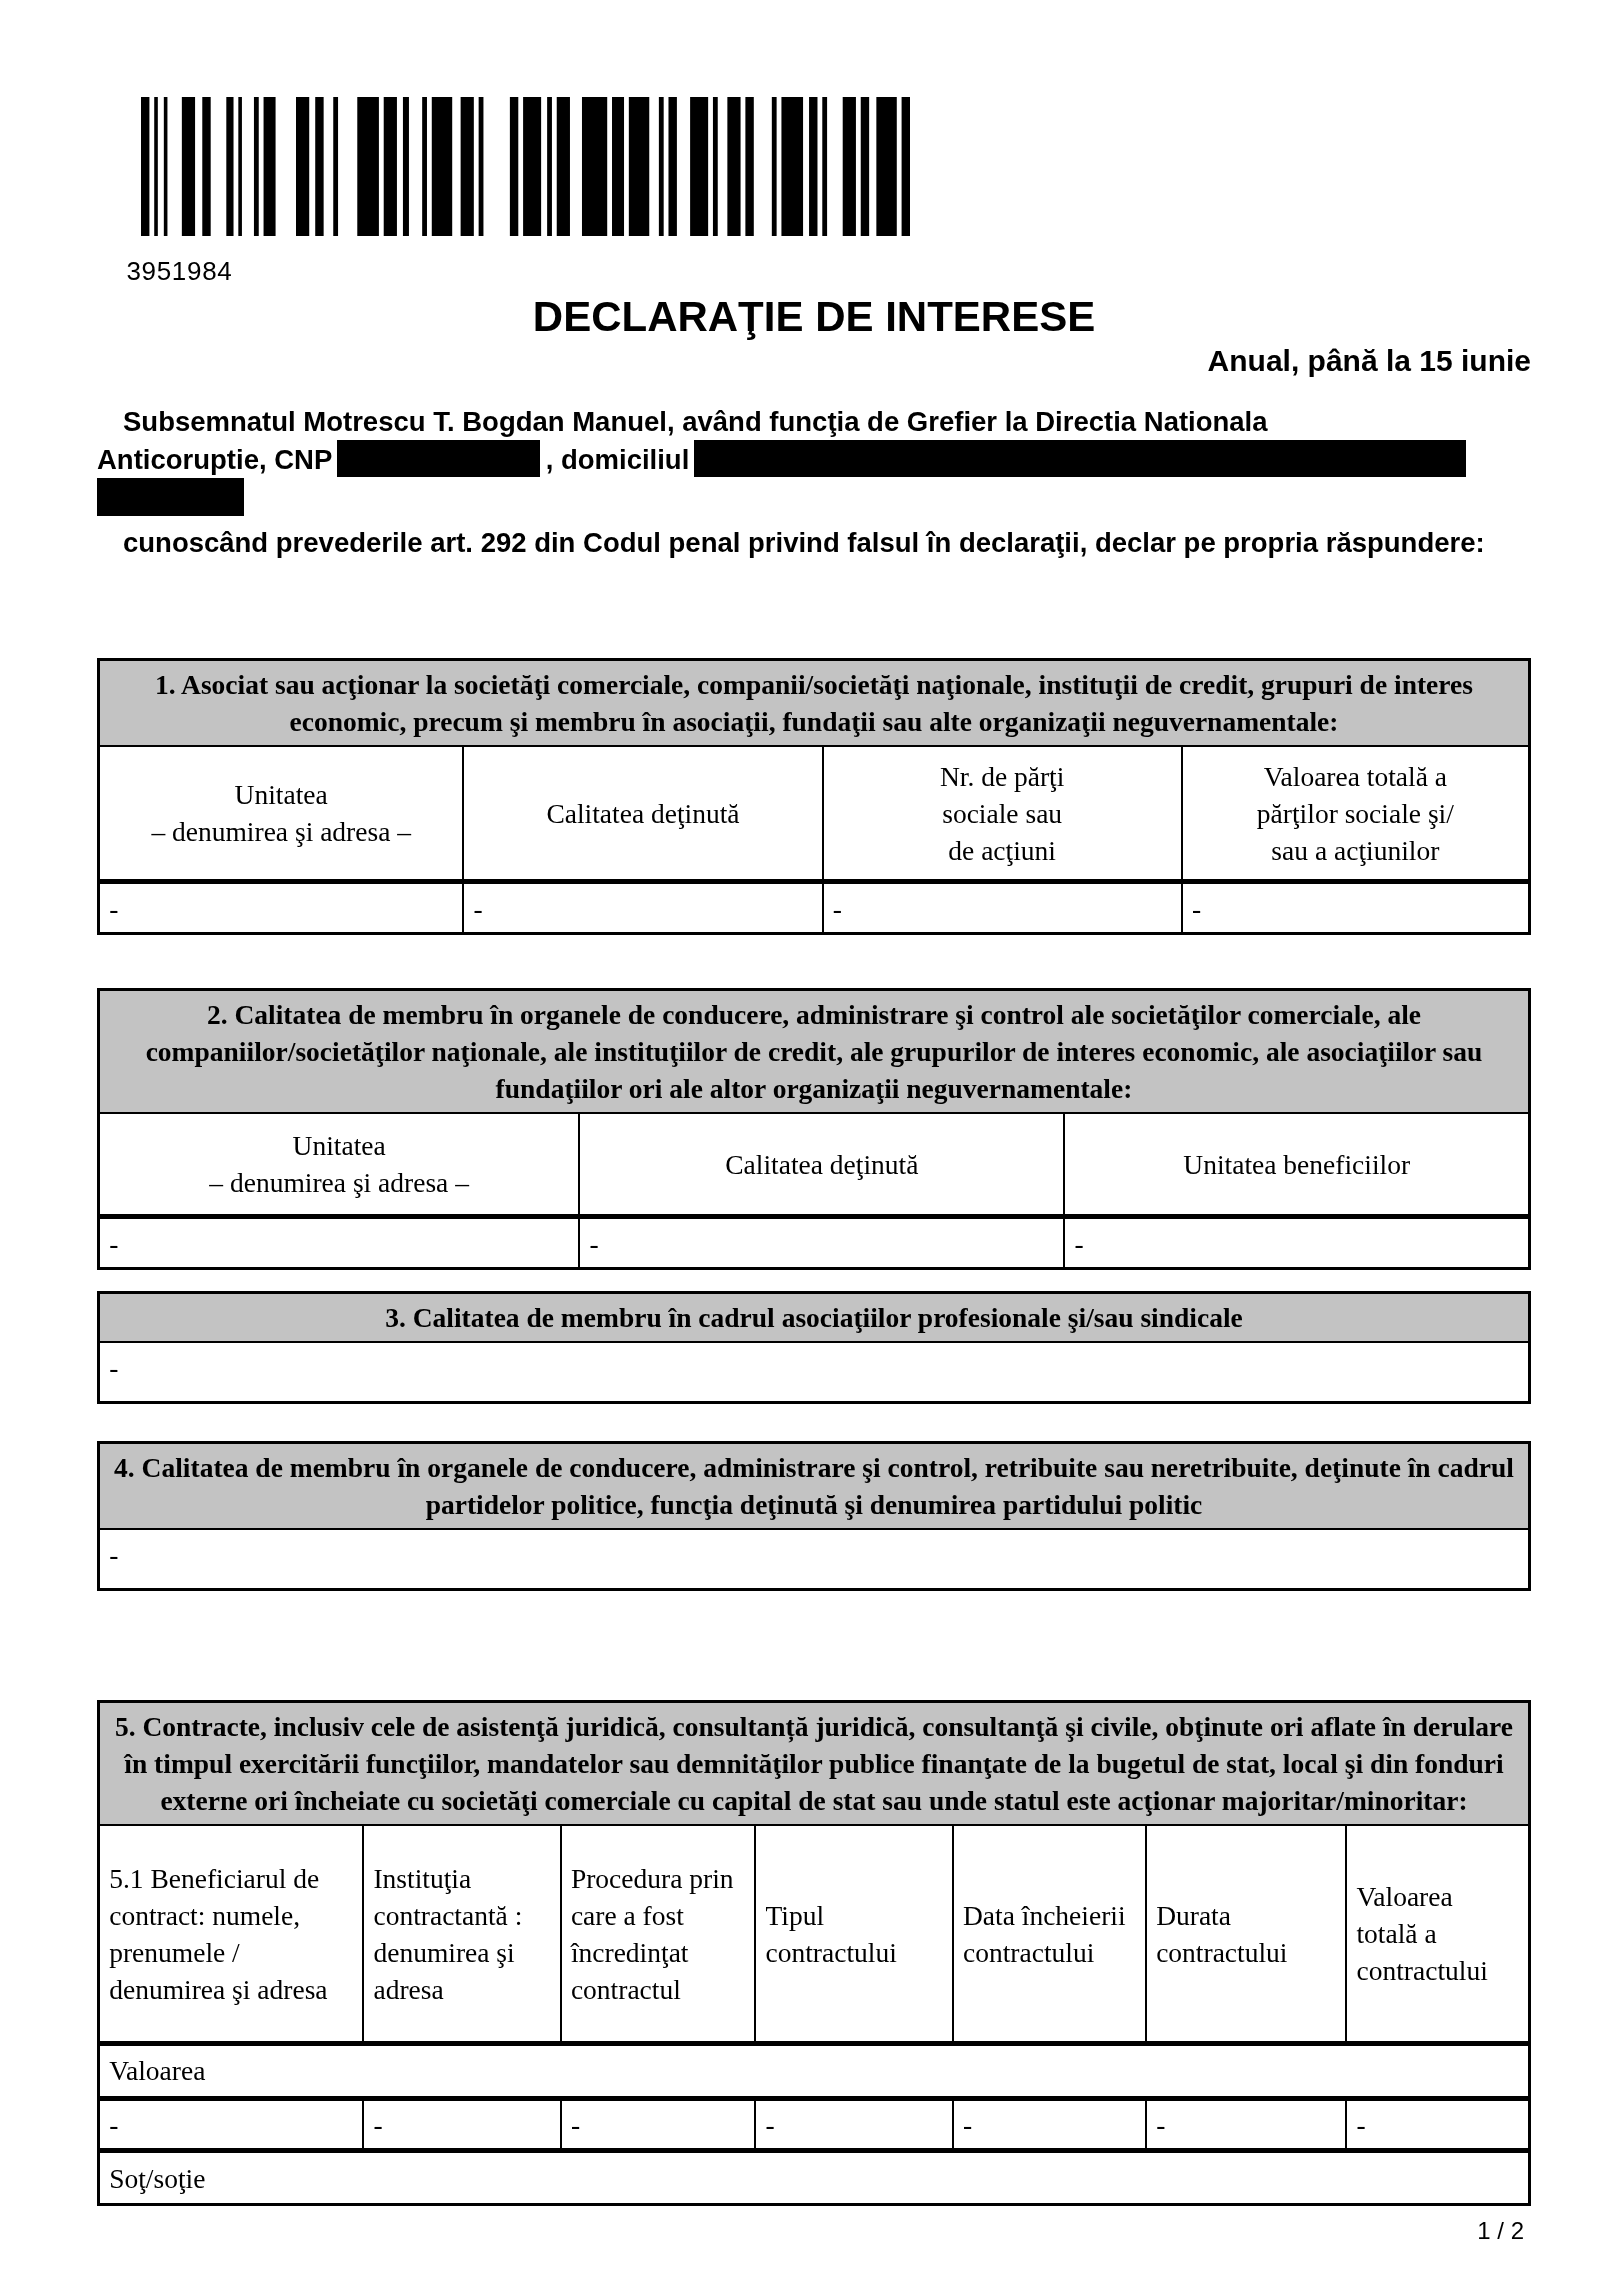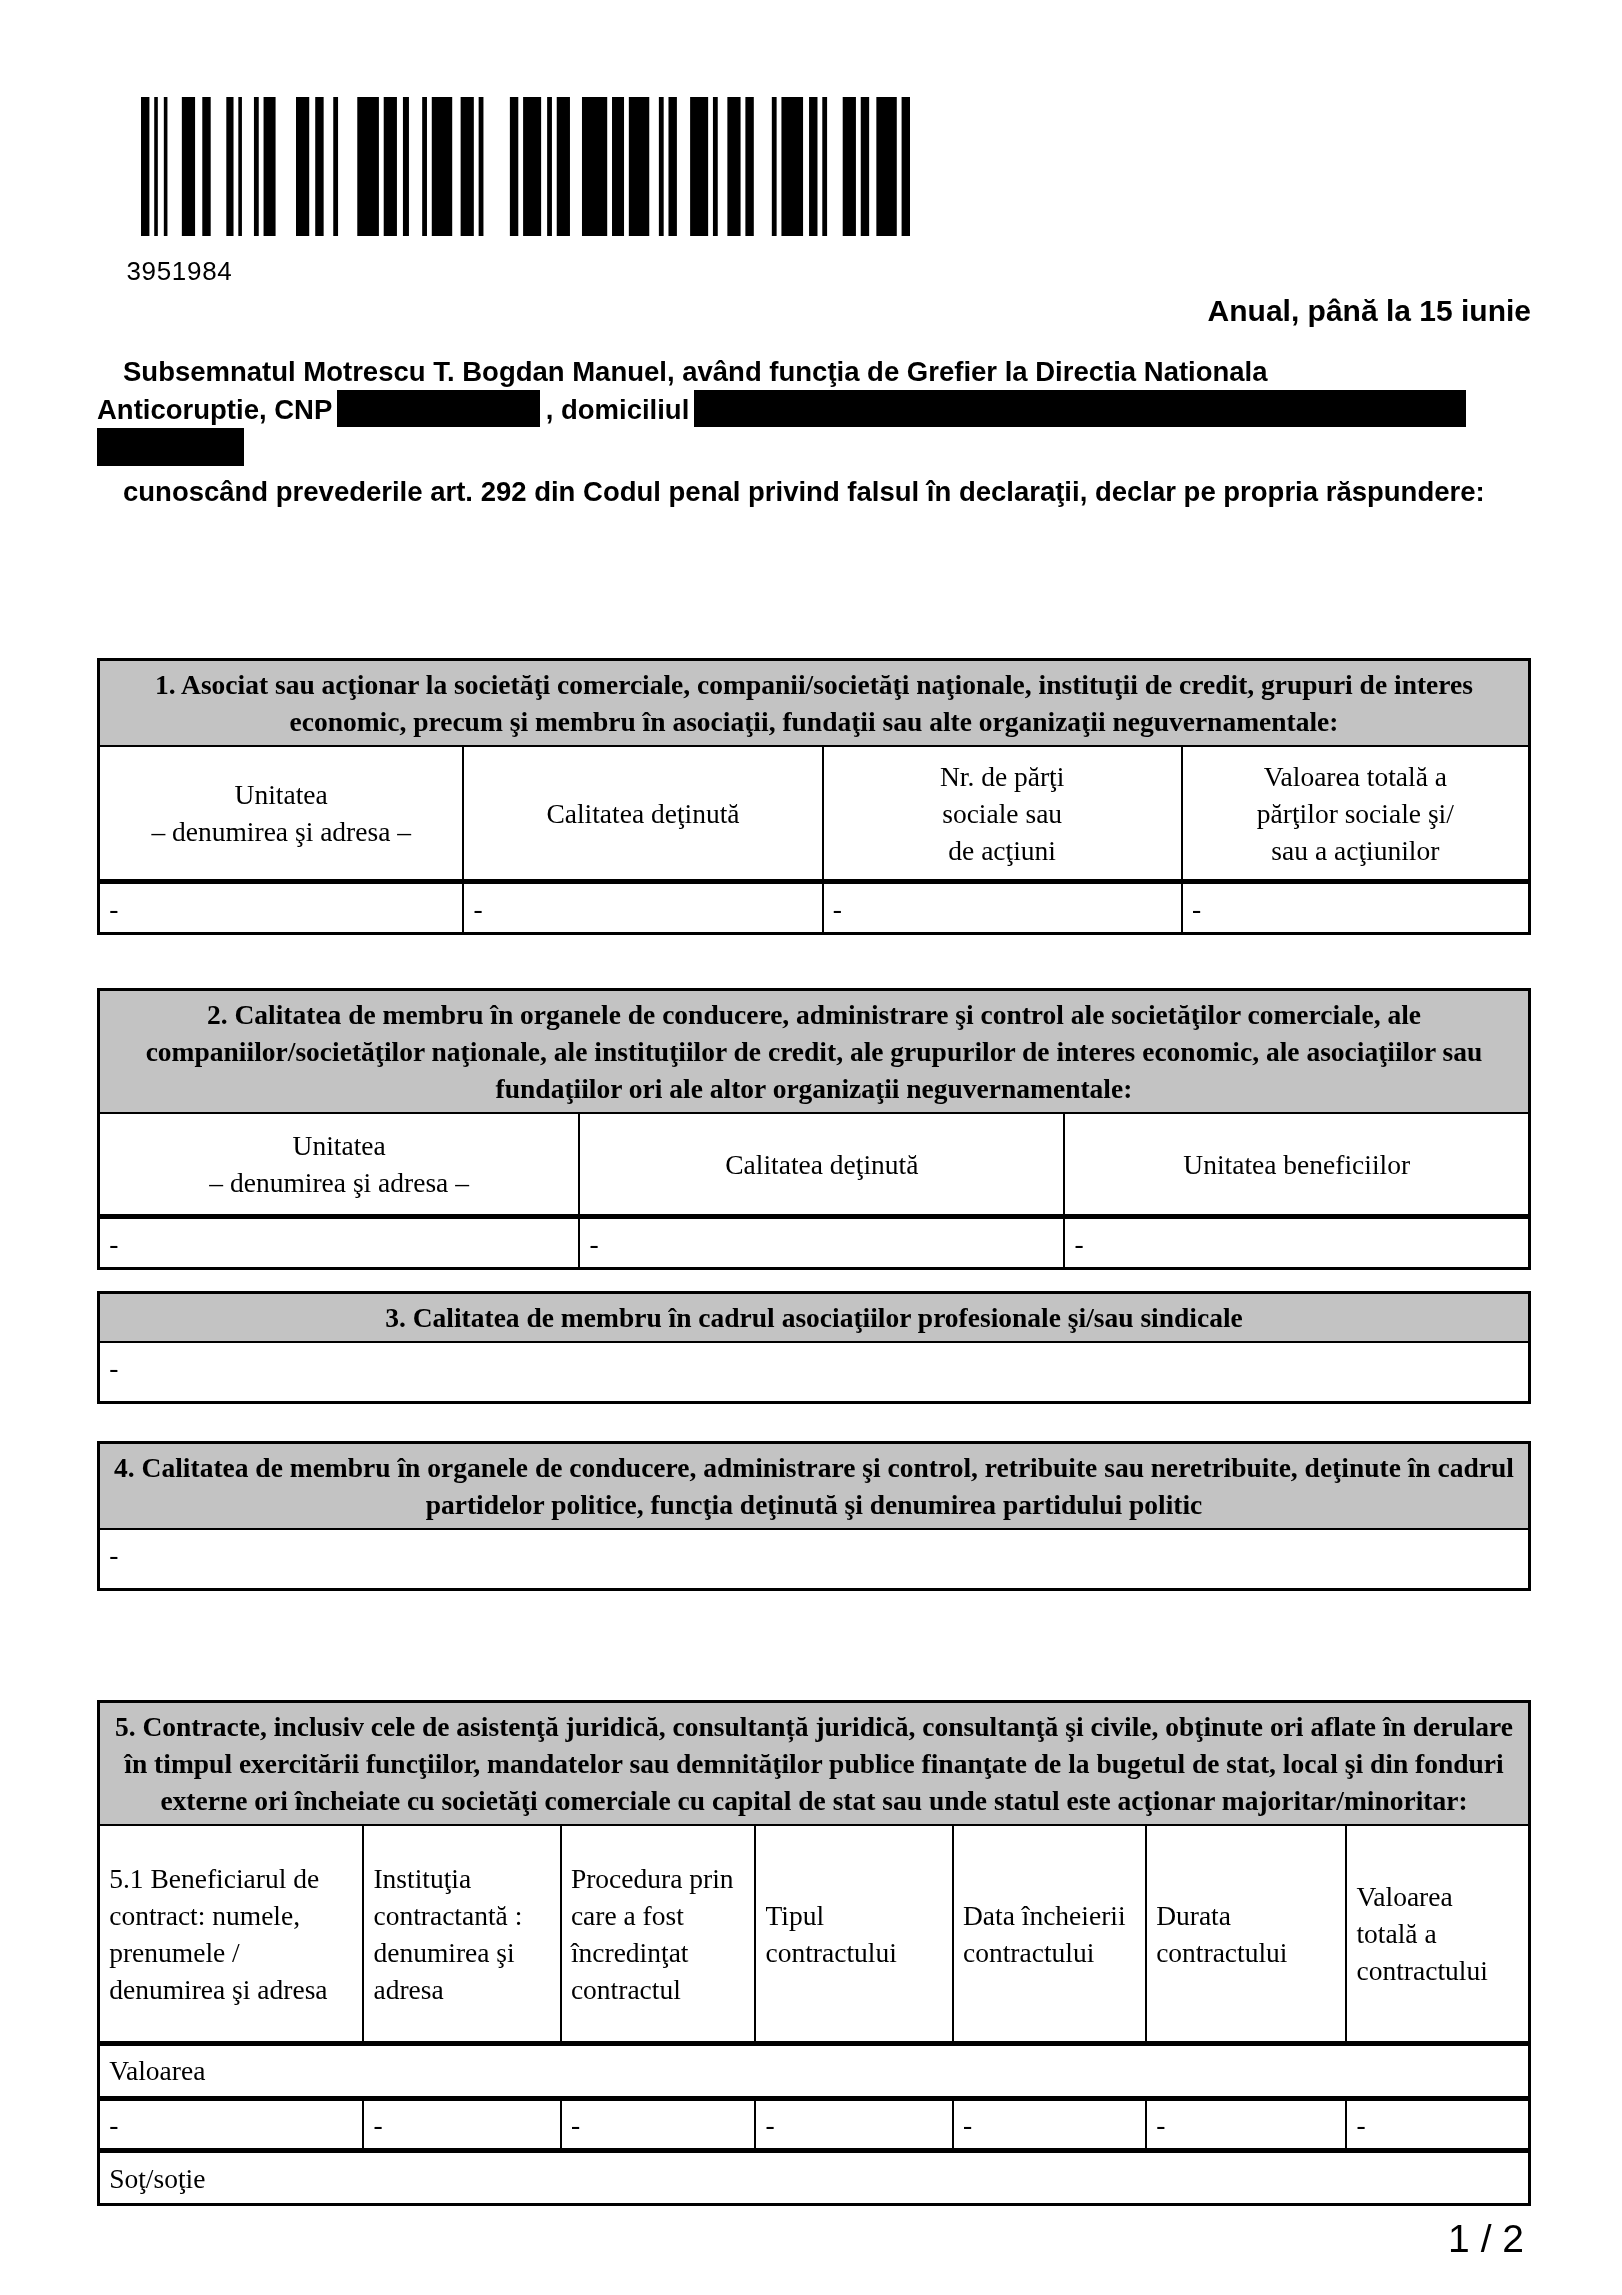--- a/index.html
+++ b/index.html
@@ -86,21 +86,21 @@
     border-bottom:5.2px solid #000;
   }
   tr.rowlabel td{
     height:30px;vertical-align:top;text-align:left;
     padding:6.5px 0 6.5px 9.2px;
   }
   tr.sep td{border-top:5.2px solid #000;}
   
   .page-number{
     position:absolute;top:2217px;left:0;width:1524px;
-    text-align:right;font-size:39px;
+    text-align:right;font-size:24px;
   }
 </style>
 </head>
 <body>
 
 <div class="page">
 
   <div class="barcode-wrap">
     <svg class="barcode-svg" width="769" height="139" viewBox="0 0 1280 212" preserveAspectRatio="none" xmlns="http://www.w3.org/2000/svg" fill="#000000">
         <rect x="0" y="0" width="14" height="212"></rect>
@@ -140,20 +140,21 @@
         <rect x="1112" y="0" width="14" height="212"></rect>
         <rect x="1134" y="0" width="8" height="212"></rect>
         <rect x="1168" y="0" width="22" height="212"></rect>
         <rect x="1198" y="0" width="14" height="212"></rect>
         <rect x="1224" y="0" width="34" height="212"></rect>
         <rect x="1266" y="0" width="14" height="212"></rect>
       </svg>
   </div>
   <div class="barcode-number">3951984</div>
 
+  <div class="doc-title">DECLARAŢIE DE INTERESE</div>
   <div class="doc-subtitle">Anual, până la 15 iunie</div>
 
   <p class="intro">
     <span>Subsemnatul Motrescu T. Bogdan Manuel, având funcţia de Grefier la Directia Nationala</span><br>
     <span>Anticoruptie, CNP</span><span class="redact redact-cnp"></span><span>, domiciliul</span><span class="redact redact-domicile"></span><br>
     <span class="redact redact-address"></span>
   </p>
 
   <p class="oath">cunoscând prevederile art. 292 din Codul penal privind falsul în declaraţii, declar pe propria răspundere:</p>
 

